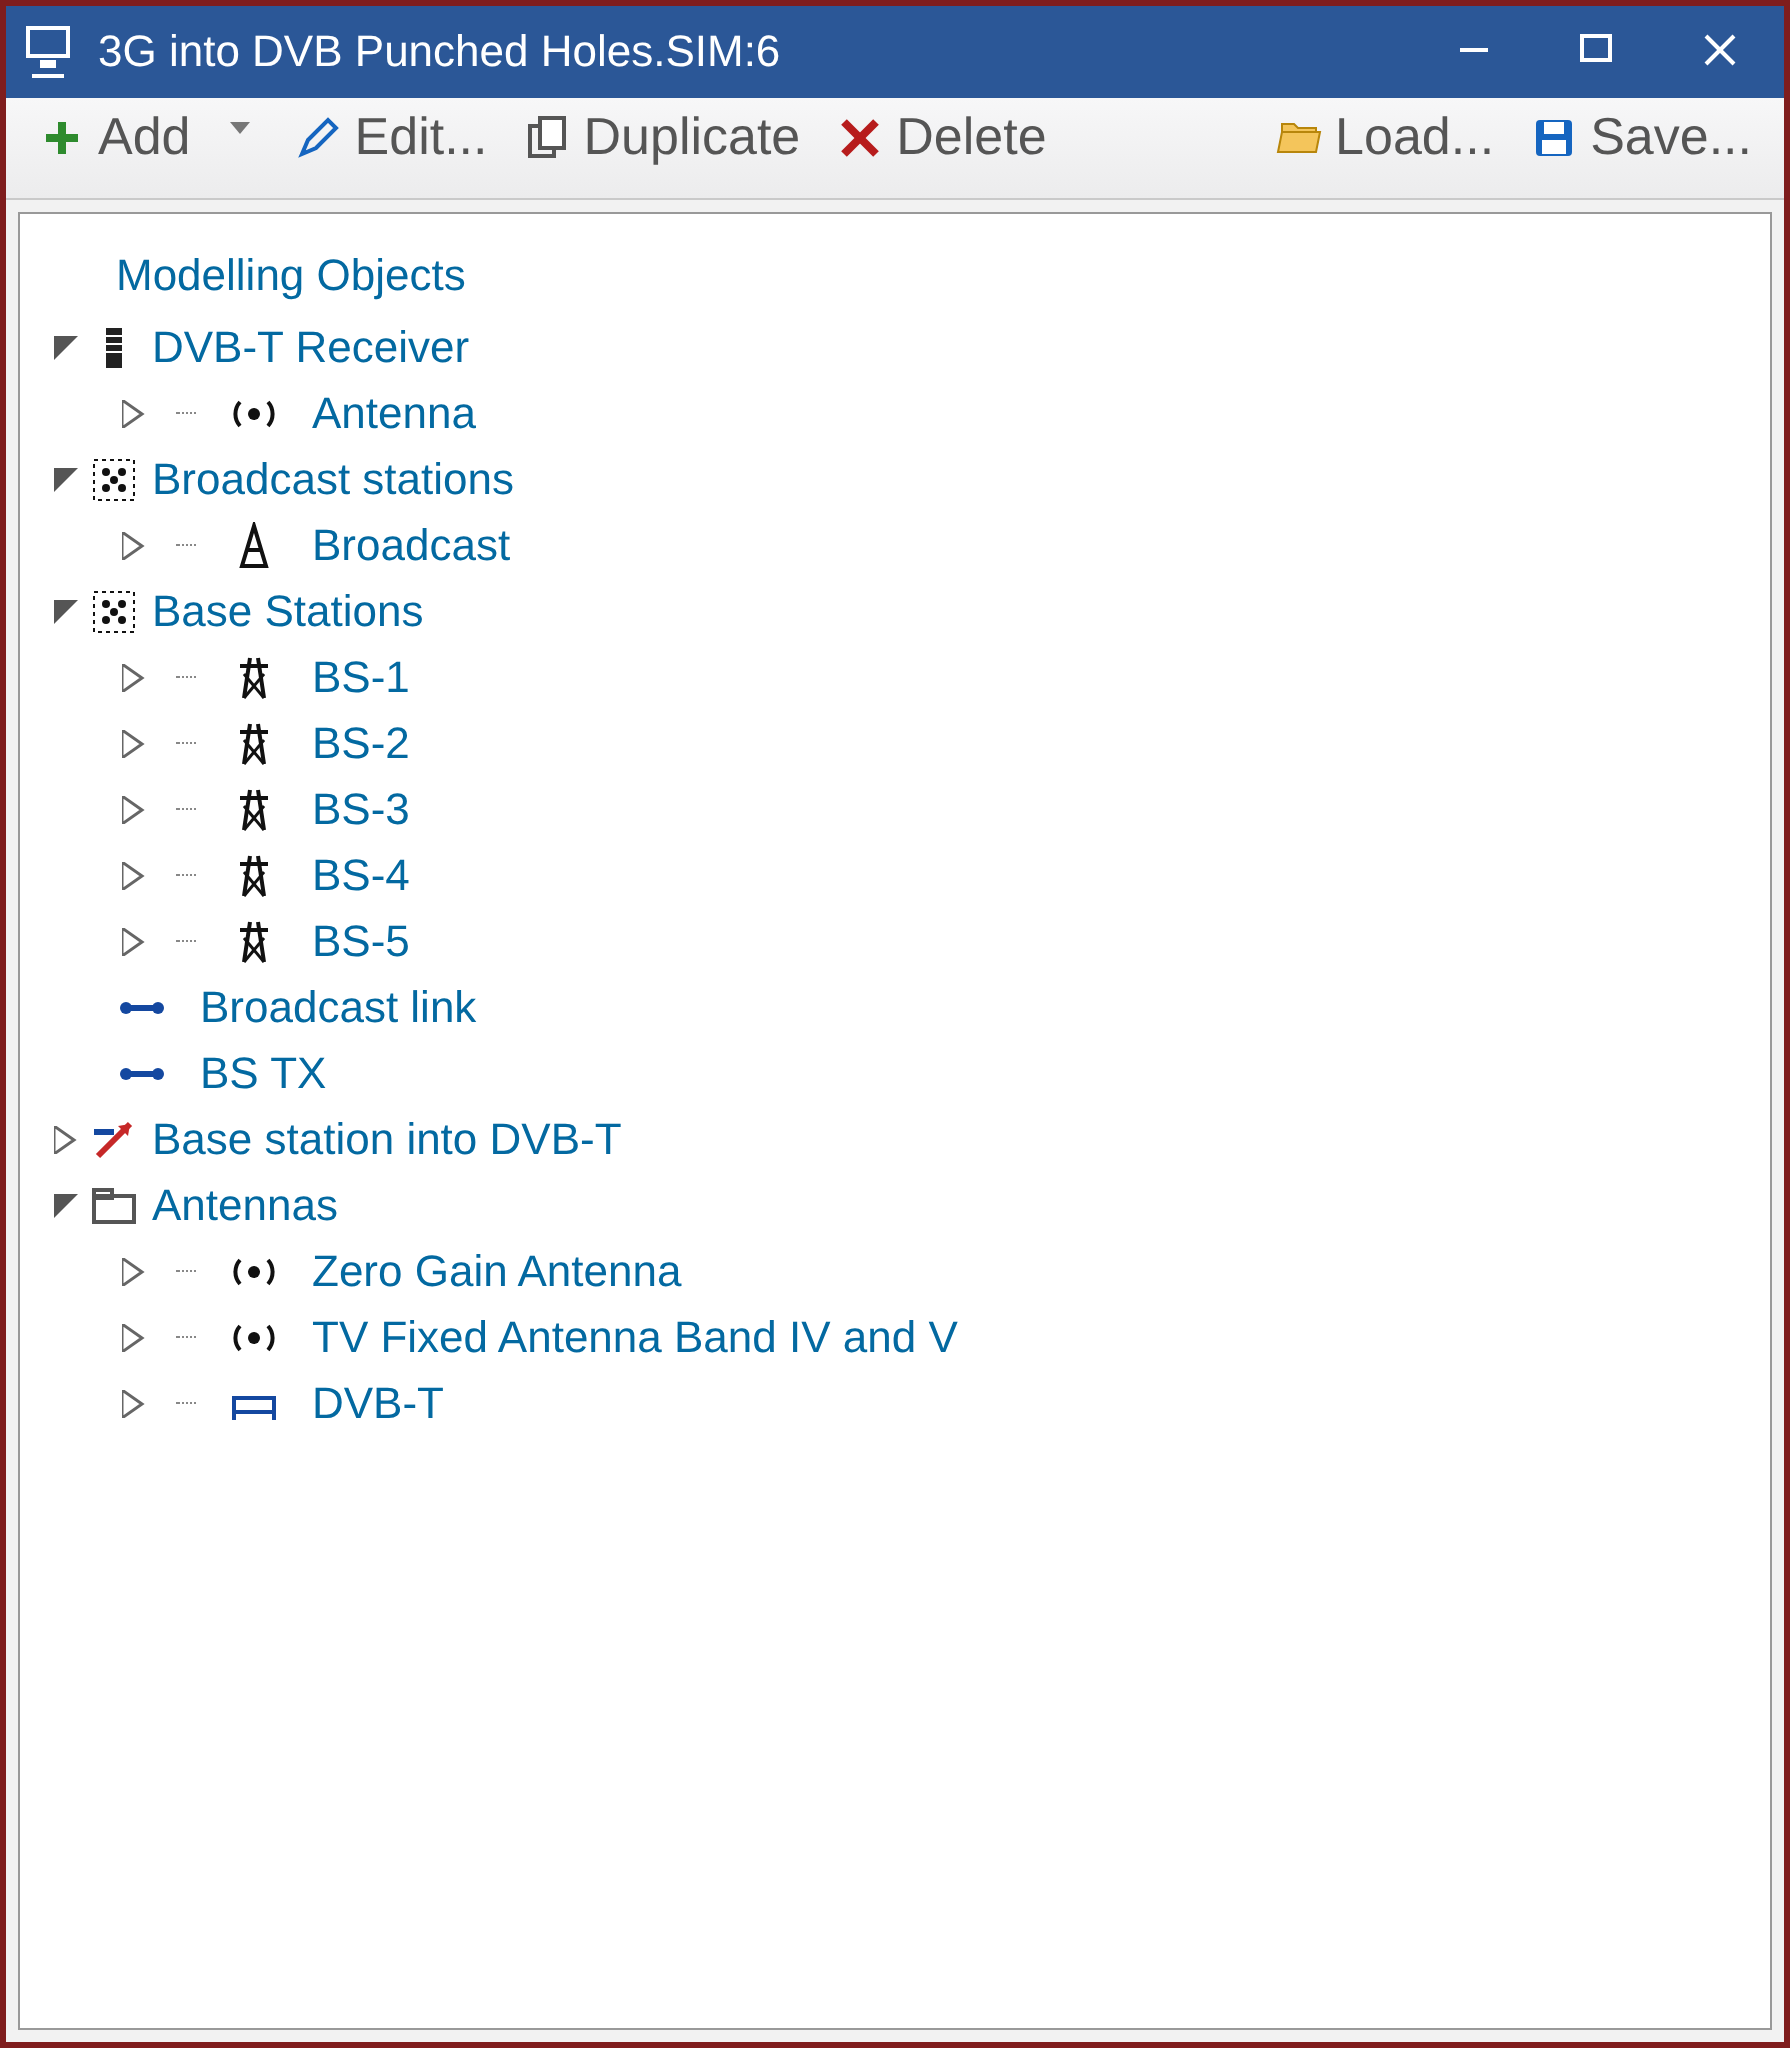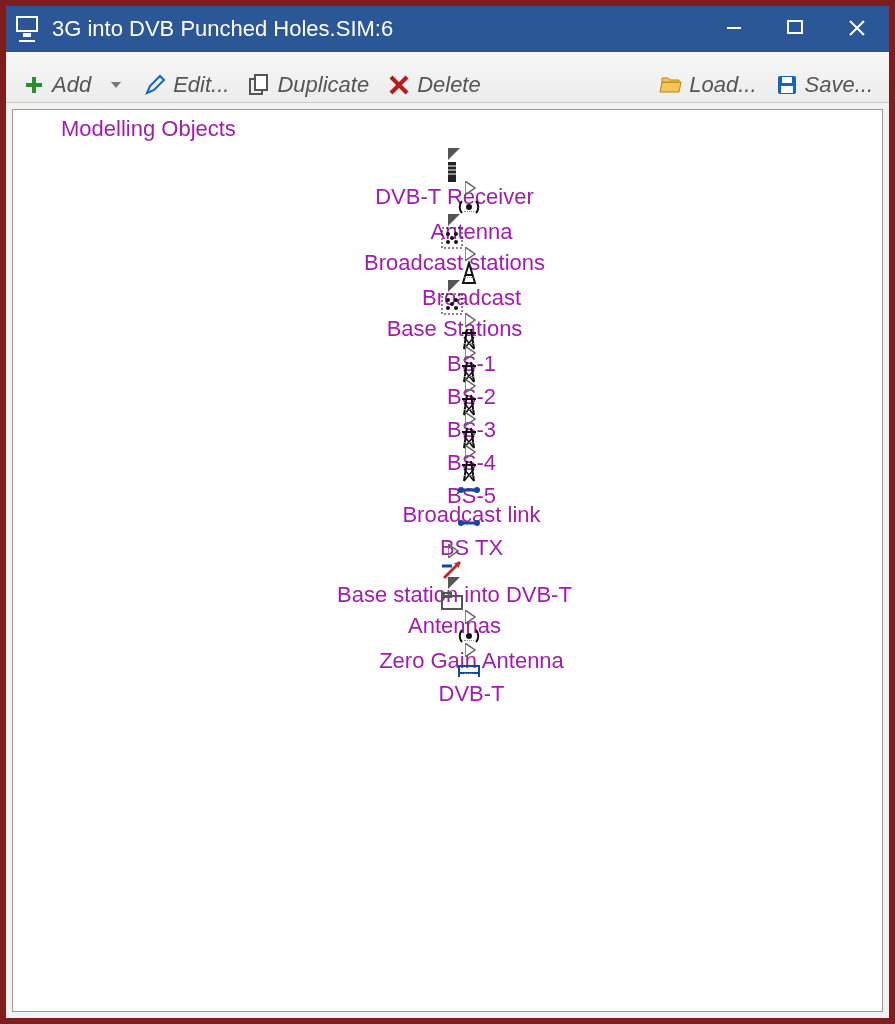--- a/index.html
+++ b/index.html
@@ -9,21 +9,21 @@
     height: 1024px;
     font-family: "Segoe UI", Tahoma, sans-serif;
     background: #fff;
     overflow: hidden;
   }
   .window {
     width: 895px;
     height: 1024px;
     display: flex;
     flex-direction: column;
-    border: 6px solid #7f1d1d;
+    border: 3px solid #7f1d1d;
     box-sizing: border-box;
   }
   
   .titlebar {
     height: 46px;
     background: #2b5797;
     color: #fff;
     display: flex;
     align-items: center;
     padding: 0 0 0 8px;
@@ -49,26 +49,25 @@
     justify-content: center;
     color: #fff;
   }
   .winbtn svg { stroke: #fff; }
   
   .toolbar {
     height: 50px;
     background: linear-gradient(#f7f7f8, #ececed);
     border-bottom: 1px solid #c9c9c9;
     display: flex;
-    align-items: flex-end;
+    align-items: flex-start;
     padding: 0 10px;
-    font-size: 22px;
+    font-size: 26px;
     color: #555;
     gap: 6px;
-    font-style: italic;
   }
   .tb-btn {
     display: flex;
     align-items: center;
     gap: 6px;
     padding: 4px 6px;
   }
   .spacer2 { flex: 1 1 auto; }
   .ico {
     width: 24px; height: 24px;
@@ -82,36 +81,35 @@
     overflow: hidden;
   }
   .tree-panel {
     width: 100%;
     height: 100%;
     background: #fff;
     border: 1px solid #999;
     box-sizing: border-box;
     overflow: auto;
     font-size: 22px;
-    color: #a21caf;
-    padding-top: 4px;
+    color: #0369a1;
+    padding-top: 16px;
   }
   .tree-header {
     padding: 2px 0 6px 48px;
     font-size: 22px;
   }
   .row {
     display: flex;
     align-items: center;
     height: 33px;
     white-space: nowrap;
-    flex-direction: column;
   }
   .indent0 { padding-left: 14px; }
-  .indent1 { padding-left: 48px; }
+  .indent1 { padding-left: 48px; gap: 10px; }
   .exp {
     width: 18px; height: 18px;
     display: inline-flex; align-items:center; justify-content:center;
     margin-right: 2px;
   }
   .exp svg { display:block; }
   .branch {
     
     width: 14px;
     height: 33px;
@@ -524,20 +522,34 @@
             </svg>
           </span>
         <span class="branch"></span>
         <span class="node-icon">
             <svg width="24" height="24">
               <use href="#antenna-signal-icon"></use>
             </svg>
           </span>
         <span class="label">Zero Gain Antenna</span>
       </div>
+      <div class="row indent1">
+        <span class="exp">
+            <svg width="12" height="14">
+              <use href="#tri-closed"></use>
+            </svg>
+          </span>
+        <span class="branch"></span>
+        <span class="node-icon">
+            <svg width="24" height="24">
+              <use href="#antenna-signal-icon"></use>
+            </svg>
+          </span>
+        <span class="label">TV Fixed Antenna Band IV and V</span>
+      </div>
 
       <div class="row indent1">
         <span class="exp">
             <svg width="12" height="14">
               <use href="#tri-closed"></use>
             </svg>
           </span>
         <span class="branch"></span>
         <span class="node-icon">
             <svg width="24" height="24">

